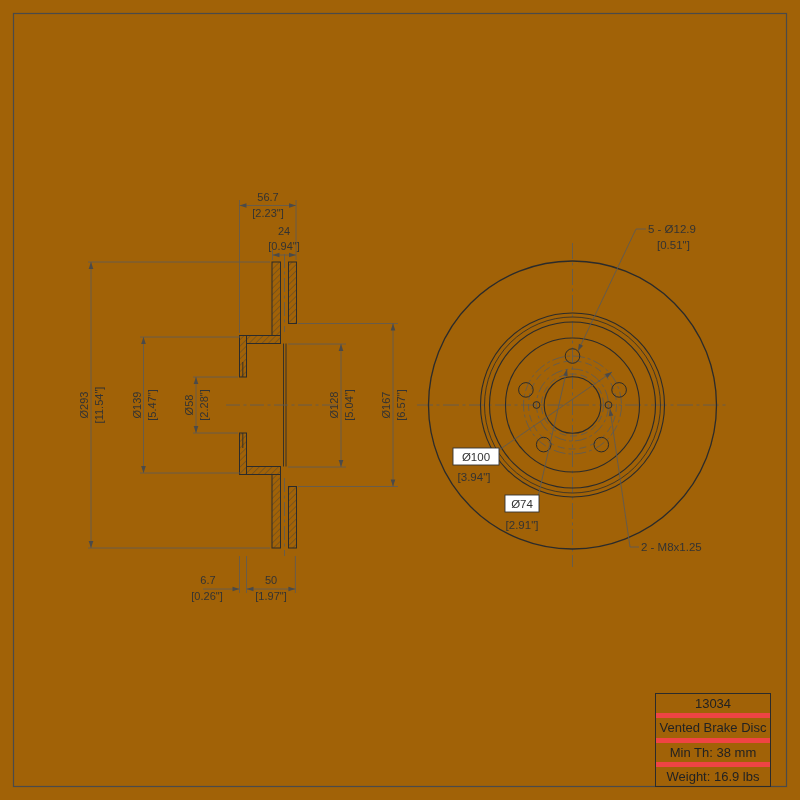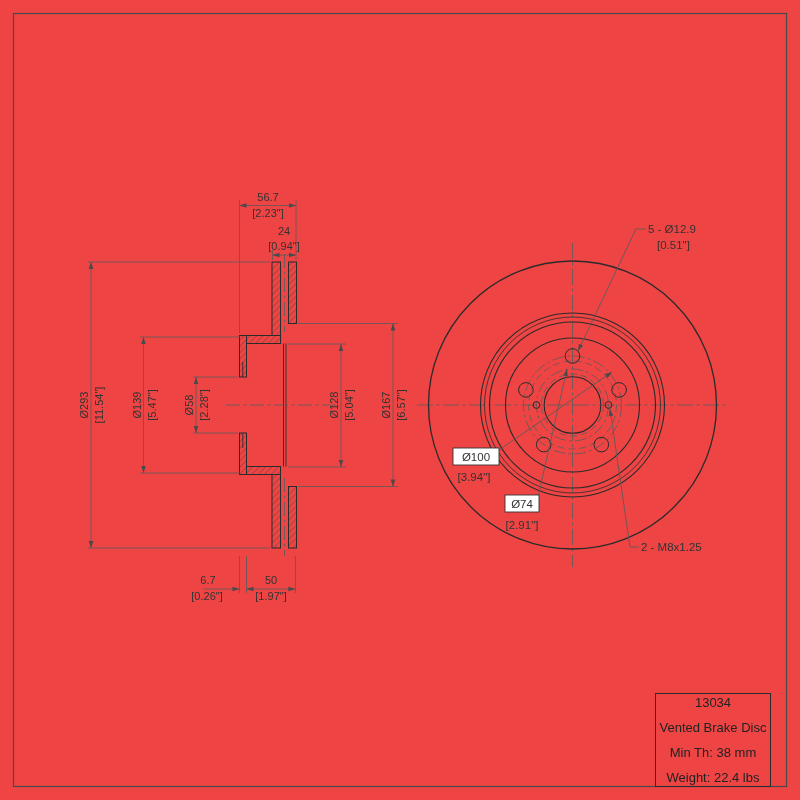--- a/index.html
+++ b/index.html
@@ -1,24 +1,24 @@
 <!DOCTYPE html>
 <html><head>
 <meta charset="utf-8">
 <style>
   html,body{margin:0;padding:0;background:#ffffff;}
-  #stage{position:relative;width:800px;height:800px;background:#ef4444;overflow:hidden;
+  #stage{position:relative;width:800px;height:800px;background:#a16207;overflow:hidden;
          font-family:"Liberation Sans",sans-serif;}
   #stage svg{position:absolute;left:0;top:0;}
   .t{font-family:"Liberation Sans",sans-serif;font-size:11px;fill:#333;}
   .tl{font-family:"Liberation Sans",sans-serif;font-size:11.5px;fill:#333;}
   #info-table{position:absolute;left:655px;top:693px;width:116px;height:94px;
               border:1.2px solid #2b2b2b;box-sizing:border-box;display:flex;flex-direction:column;}
   #info-table .row{flex:1;display:flex;align-items:center;justify-content:center;
-                   font-size:13px;color:#222;border-top:7px solid #ef4444;white-space:nowrap;}
+                   font-size:13px;color:#222;border-top:5px solid #ef4444;white-space:nowrap;}
   #info-table .row:first-child{border-top:none;}
 </style>
 </head>
 <body>
 
 <div id="stage">
 <svg width="800" height="800" viewBox="0 0 800 800">
   <defs>
     <pattern id="hatch" patternUnits="userSpaceOnUse" width="4.5" height="4.5" patternTransform="rotate(45)">
       <line x1="0" y1="0" x2="0" y2="4.5" stroke="#3a3a3a" stroke-width="0.7"></line>
@@ -188,15 +188,15 @@
 
       <text class="tl" x="641" y="551">2 - M8x1.25</text>
     </g>
   </g>
 </svg>
 
 <div id="info-table">
   <div class="row">13034</div>
   <div class="row">Vented Brake Disc</div>
   <div class="row">Min Th: 38 mm</div>
-  <div class="row">Weight: 22.4 lbs</div>
+  <div class="row">Weight: 16.9 lbs</div>
 </div>
 </div>
 
 </body></html>

